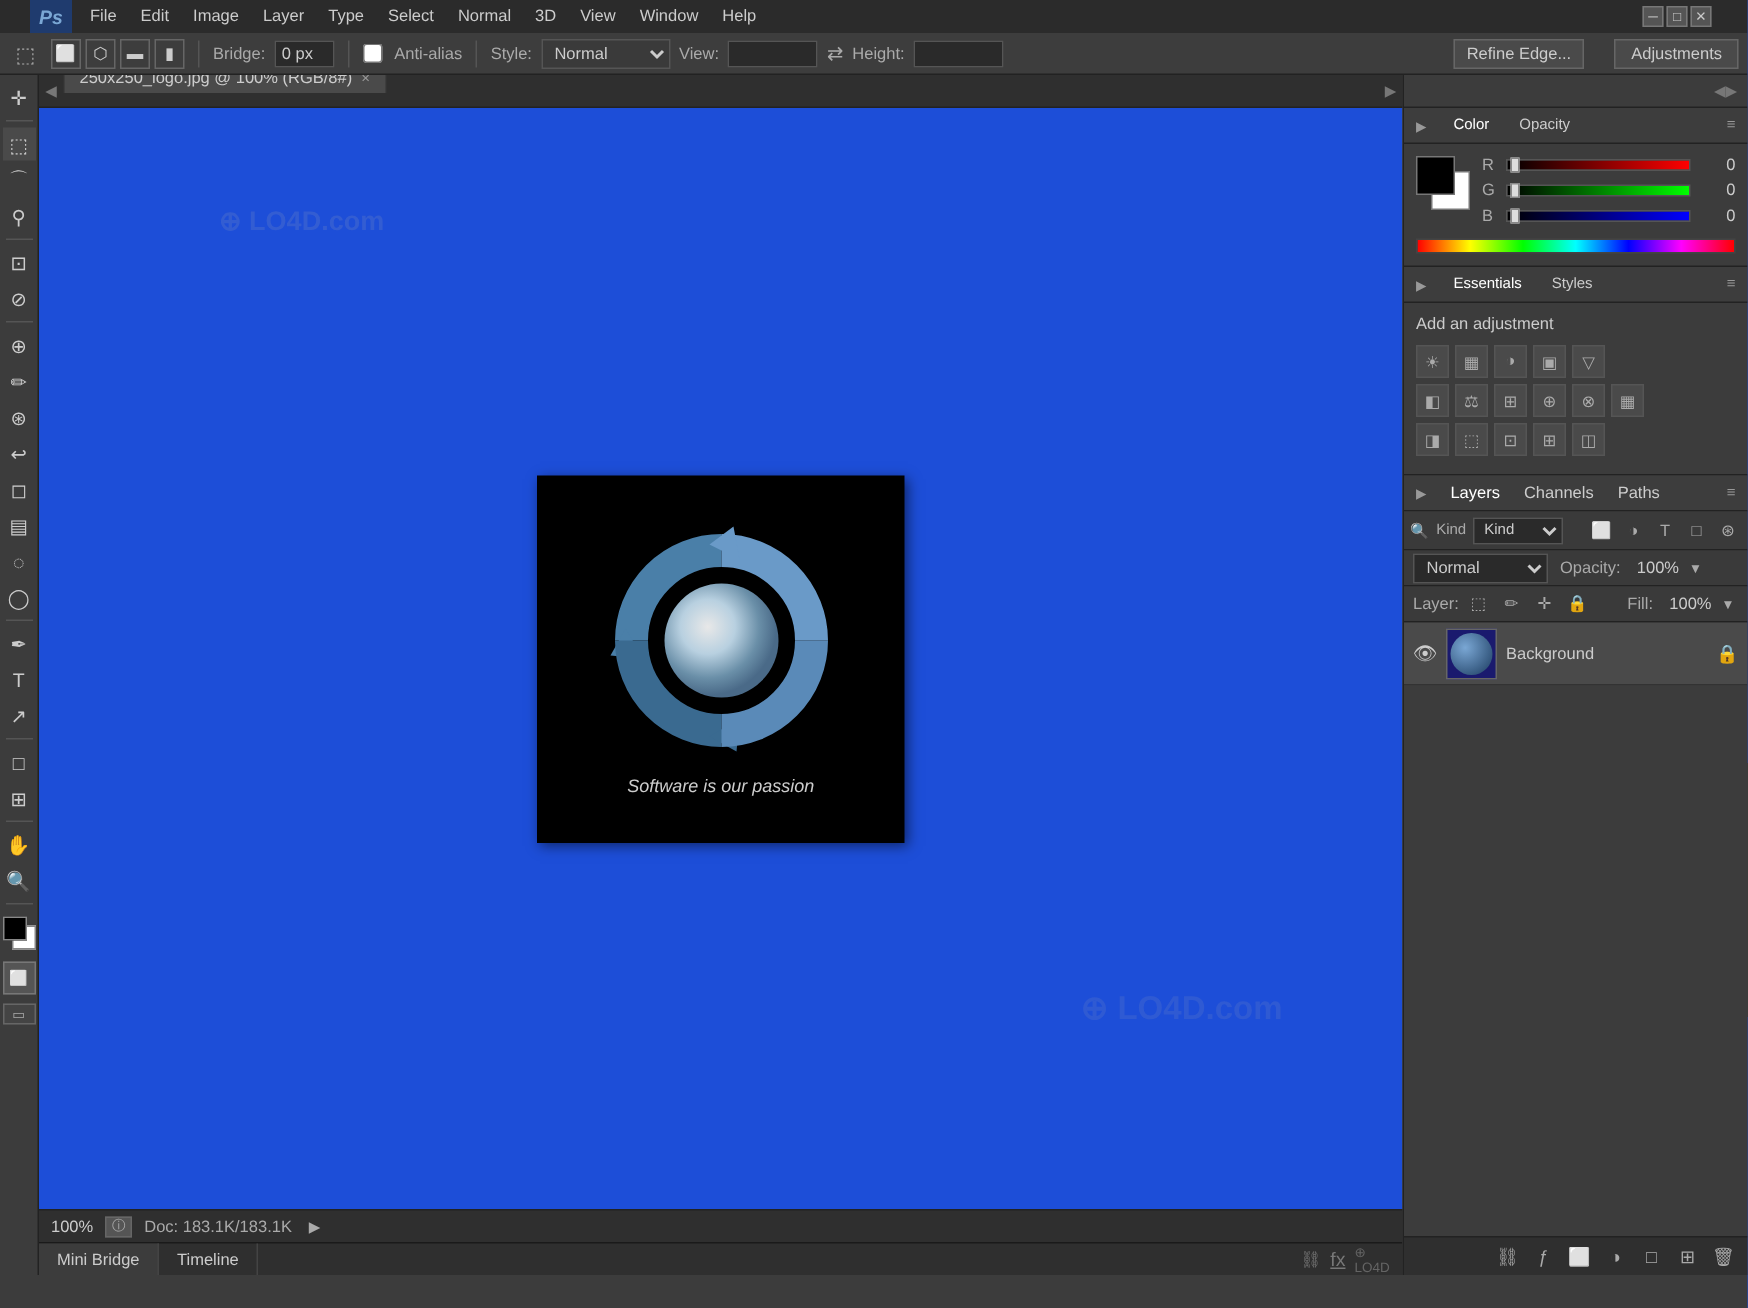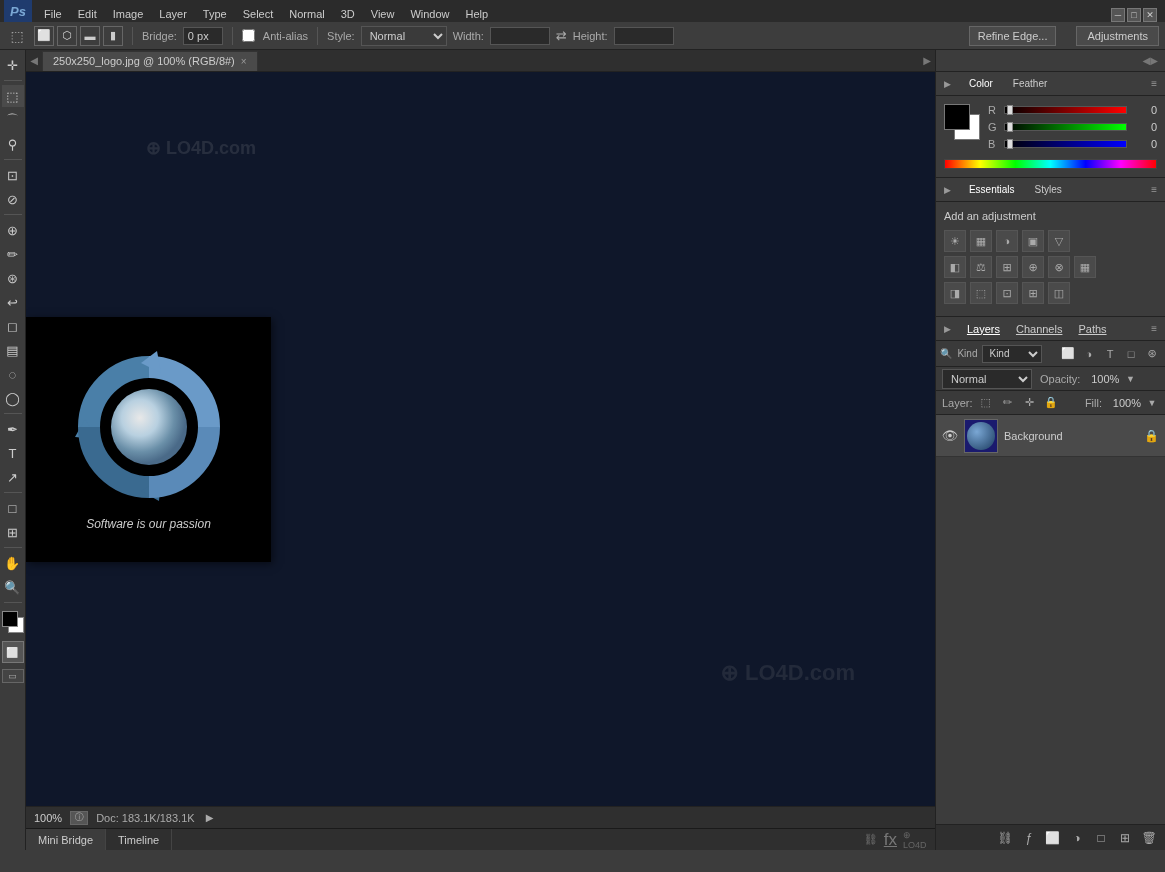--- a/index.html
+++ b/index.html
@@ -1,19 +1,19 @@
 <!DOCTYPE html>
 <html><head>
   <meta charset="utf-8">
   <style>
     * { margin: 0; padding: 0; box-sizing: border-box; }
     body { width: 1165px; height: 872px; background: #3c3c3c; font-family: Arial, sans-serif; font-size: 11px; color: #ccc; overflow: hidden; position: relative; }
     
     
-    #menubar { width: 100%; height: 22px; background: #2b2b2b; display: flex; align-items: flex-end; padding: 0 4px; gap: 0; }
+    #menubar { width: 100%; height: 22px; background: #2b2b2b; display: flex; align-items: center; padding: 0 20px; gap: 0; }
     .ps-logo { width: 28px; height: 22px; background: #1f3b6e; display: flex; align-items: center; justify-content: center; color: #7aa7d4; font-size: 13px; font-weight: bold; font-style: italic; margin-right: 4px; flex-shrink: 0; }
     .menu-item { padding: 2px 8px; color: #ccc; cursor: pointer; font-size: 11px; }
     
     
     #optionsbar { width: 100%; height: 28px; background: #3d3d3d; border-bottom: 1px solid #222; display: flex; align-items: center; padding: 0 6px; gap: 6px; }
     .options-tool-icon { width: 22px; height: 22px; display: flex; align-items: center; justify-content: center; color: #aaa; font-size: 14px; }
     .options-separator { width: 1px; height: 18px; background: #555; margin: 0 3px; }
     .options-label { color: #aaa; font-size: 11px; }
     .options-input { background: #2a2a2a; border: 1px solid #555; color: #ccc; font-size: 11px; width: 50px; height: 18px; padding: 0 4px; }
     .options-checkbox { margin-right: 2px; }
@@ -33,21 +33,21 @@
     .color-swatch { width: 22px; height: 22px; position: relative; margin-top: 4px; }
     .color-fg { width: 16px; height: 16px; background: #000; border: 1px solid #888; position: absolute; top: 0; left: 0; z-index: 2; }
     .color-bg { width: 16px; height: 16px; background: #fff; border: 1px solid #888; position: absolute; bottom: 0; right: 0; z-index: 1; }
     
     
     #docarea { flex: 1; display: flex; flex-direction: column; background: #3c3c3c; overflow: hidden; }
     #doctabs { height: 22px; background: #2f2f2f; display: flex; align-items: flex-end; border-bottom: 1px solid #222; }
     .doc-tab { height: 20px; background: #4a4a4a; border: 1px solid #333; border-bottom: none; padding: 0 10px; display: flex; align-items: center; gap: 6px; font-size: 11px; color: #ccc; cursor: pointer; }
     .doc-tab-close { color: #999; font-size: 10px; }
     #canvas-container { flex: 1; background: #525252; overflow: hidden; position: relative; display: flex; align-items: center; justify-content: center; }
-    #canvas-bg { background: #0f172a; width: 100%; height: 100%; position: relative; display: flex; align-items: center; justify-content: flex-start; }
+    #canvas-bg { background: #1d4ed8; width: 100%; height: 100%; position: relative; display: flex; align-items: center; justify-content: center; }
     
     
     .watermark { position: absolute; color: rgba(150,150,150,0.2); font-size: 24px; font-weight: bold; pointer-events: none; }
     .watermark.top { top: 60px; left: 120px; }
     .watermark.bottom { bottom: 120px; right: 80px; }
     
     
     #logo-image { width: 245px; height: 245px; background: #000; position: relative; display: flex; flex-direction: column; align-items: center; justify-content: center; box-shadow: 2px 2px 8px rgba(0,0,0,0.5); }
     .logo-arrows { width: 160px; height: 160px; position: relative; display: flex; align-items: center; justify-content: center; }
     .logo-text { color: #ccc; font-size: 12px; margin-top: 10px; font-style: italic; }
@@ -90,21 +90,21 @@
     
     #adjustpanel { border-bottom: 1px solid #222; }
     .adjust-body { padding: 8px; }
     .adjust-title { font-size: 11px; color: #ccc; margin-bottom: 8px; }
     .adjust-icons-row { display: flex; gap: 4px; flex-wrap: wrap; margin-bottom: 4px; }
     .adjust-icon { width: 22px; height: 22px; background: #4a4a4a; border: 1px solid #555; display: flex; align-items: center; justify-content: center; font-size: 11px; color: #aaa; cursor: pointer; }
     
     
     #layerspanel { flex: 1; display: flex; flex-direction: column; }
     .layers-header { height: 24px; background: #3d3d3d; display: flex; align-items: center; padding: 0 8px; gap: 8px; border-bottom: 1px solid #222; }
-    .layers-tab { font-size: 11px; cursor: pointer; padding: 2px 4px; text-decoration: underline; }
+    .layers-tab { font-size: 11px; cursor: pointer; padding: 2px 4px; }
     .layers-tab.active { color: #fff; }
     .layers-toolbar { height: 26px; background: #3a3a3a; display: flex; align-items: center; padding: 0 4px; gap: 3px; border-bottom: 1px solid #222; }
     .layers-select { background: #2a2a2a; border: 1px solid #555; color: #ccc; font-size: 10px; height: 18px; padding: 0 2px; }
     .layers-icon-btn { width: 18px; height: 18px; display: flex; align-items: center; justify-content: center; color: #aaa; font-size: 11px; cursor: pointer; }
     .layers-blend-row { height: 24px; background: #3a3a3a; display: flex; align-items: center; padding: 0 6px; gap: 4px; border-bottom: 1px solid #222; }
     .layers-blend-select { background: #2a2a2a; border: 1px solid #555; color: #ccc; font-size: 11px; height: 20px; padding: 0 4px; width: 90px; }
     .layers-lock-row { height: 24px; background: #3a3a3a; display: flex; align-items: center; padding: 0 6px; gap: 4px; border-bottom: 1px solid #222; }
     .lock-label { font-size: 11px; color: #aaa; }
     .lock-icon { width: 18px; height: 18px; display: flex; align-items: center; justify-content: center; font-size: 11px; color: #aaa; cursor: pointer; }
     .fill-label { margin-left: auto; font-size: 11px; color: #aaa; }
@@ -161,21 +161,21 @@
   <div class="options-separator"></div>
   <input type="checkbox" class="options-checkbox" style="">
   <span class="options-label">Anti-alias</span>
   <div class="options-separator"></div>
   <span class="options-label">Style:</span>
   <select class="options-select">
     <option>Normal</option>
     <option>Fixed Ratio</option>
     <option>Fixed Size</option>
   </select>
-  <span class="options-label">Width:</span>
+  <span class="options-label">View:</span>
   <input class="options-input" type="text" style="width: 60px;">
   <div style="color:#aaa;font-size:13px;cursor:pointer;">⇄</div>
   <span class="options-label">Height:</span>
   <input class="options-input" type="text" style="width: 60px;">
   <div class="spacer"></div>
   <button class="options-button">Refine Edge...</button>
   <div style="width:8px;"></div>
   <button class="essentials-btn">Adjustments</button>
 </div>
 
@@ -229,21 +229,21 @@
 
     <div style="margin-top:4px;">
       <div style="width:22px;height:14px;background:#444;border:1px solid #666;display:flex;align-items:center;justify-content:center;font-size:9px;color:#aaa;">▭</div>
     </div>
   </div>
 
   <div id="docarea">
 
     <div style="display:flex;align-items:center;background:#2f2f2f;height:22px;border-bottom:1px solid #222;">
       <div style="width:16px;height:22px;display:flex;align-items:center;justify-content:center;color:#777;font-size:10px;cursor:pointer;">◀</div>
-      <div id="doctabs" style="flex:1;height:38px;display:flex;align-items:center;background:transparent;border:none;">
+      <div id="doctabs" style="flex:1;height:38px;display:flex;align-items:flex-start;background:transparent;border:none;">
         <div class="doc-tab">
           <span>250x250_logo.jpg @ 100% (RGB/8#)</span>
           <span class="doc-tab-close">×</span>
         </div>
       </div>
       <div style="width:16px;height:22px;display:flex;align-items:center;justify-content:center;color:#777;font-size:10px;cursor:pointer;margin-left:auto;">▶</div>
     </div>
 
     <div id="canvas-container">
       <div id="canvas-bg">
@@ -293,39 +293,39 @@
       <div style="width:18px;height:14px;background:#555;border:1px solid #666;display:flex;align-items:center;justify-content:center;font-size:9px;cursor:pointer;">ⓘ</div>
       <span>Doc: 183.1K/183.1K</span>
       <div style="width:14px;height:14px;display:flex;align-items:center;justify-content:center;color:#aaa;cursor:pointer;font-size:10px;">▶</div>
     </div>
 
     <div id="bottompanel">
       <div class="bottom-tab active">Mini Bridge</div>
       <div class="bottom-tab">Timeline</div>
       <div class="bottom-icons">
         <div style="color:#777;font-size:11px;cursor:pointer;">⛓</div>
-        <div style="color:#777;font-size:17px;cursor:pointer;text-decoration:underline;">fx</div>
+        <div style="color:#777;font-size:13px;cursor:pointer;text-decoration:underline;">fx</div>
         <div style="width:24px;height:16px;display:flex;align-items:center;justify-content:center;">
           <span style="font-size:9px;color:rgba(180,180,180,0.4);">⊕ LO4D</span>
         </div>
       </div>
     </div>
   </div>
 
   <div id="rightpanels">
 
     <div style="height:22px;background:#3c3c3c;border-bottom:1px solid #222;display:flex;align-items:center;justify-content:flex-end;padding-right:4px;">
       <div style="color:#777;font-size:10px;cursor:pointer;padding:0 3px;">◀▶</div>
     </div>
 
     <div id="colorpanel">
       <div class="panel-header">
         <span class="panel-arrow">▶</span>
         <span class="panel-tab active">Color</span>
-        <span class="panel-tab">Feather</span>
+        <span class="panel-tab">Opacity</span>
         <span class="panel-collapse">≡</span>
       </div>
       <div class="color-body">
         <div class="color-preview-area">
           <div class="color-preview-swatches">
             <div class="swatch-fg"></div>
             <div class="swatch-bg"></div>
           </div>
           <div class="color-sliders">
             <div class="color-row">

